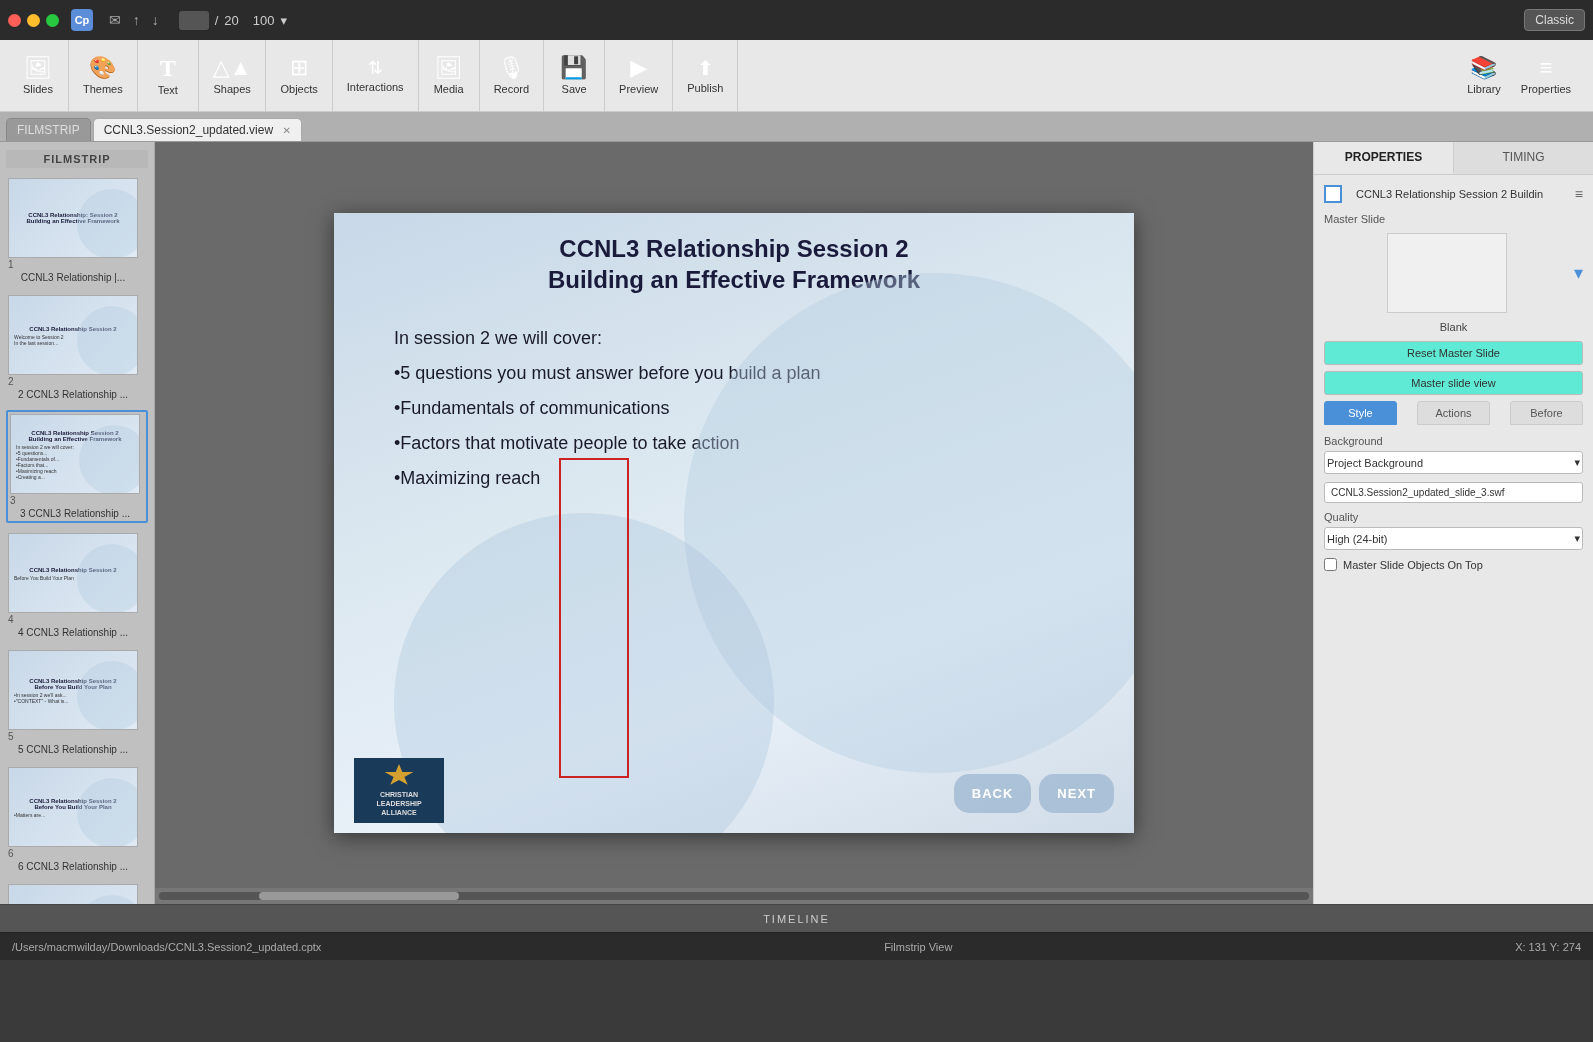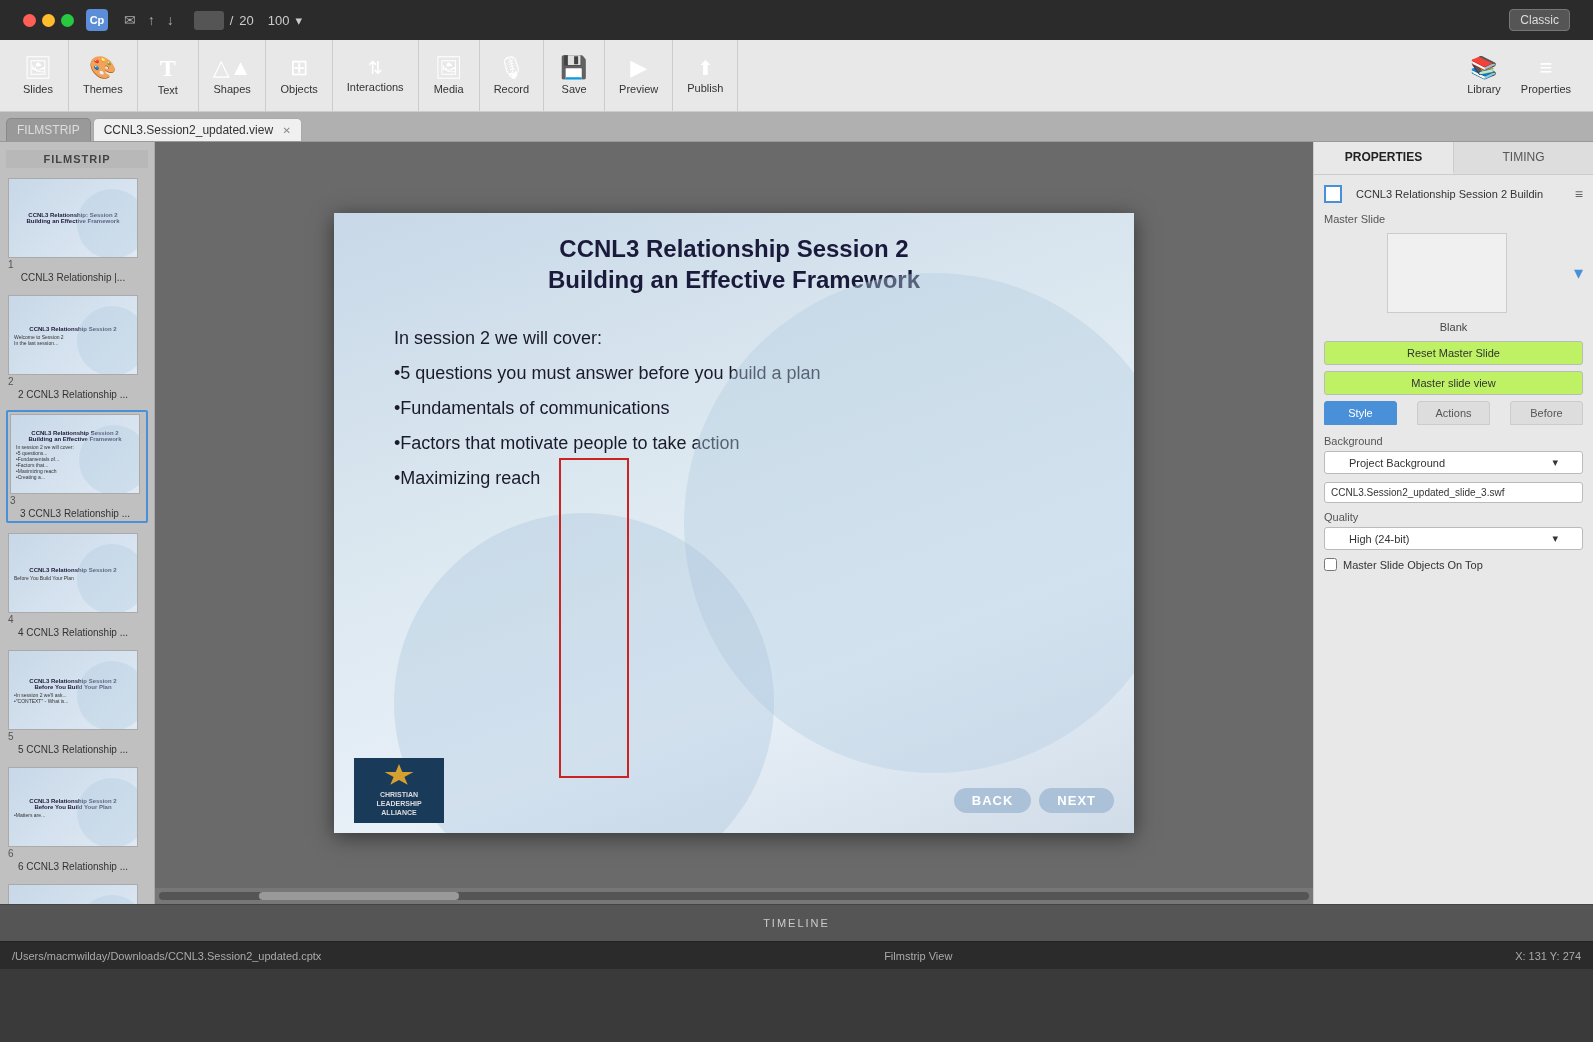--- a/index.html
+++ b/index.html
@@ -4,21 +4,21 @@
   <style>
     * { box-sizing: border-box; margin: 0; padding: 0; }
     body { font-family: -apple-system, BlinkMacSystemFont, "Helvetica Neue", Arial, sans-serif; background: #3a3a3a; color: #fff; width: 1593px; height: 1042px; overflow: hidden; }
 
     
     .title-bar {
       height: 40px;
       background: #2b2b2b;
       display: flex;
       align-items: center;
-      padding: 0 23px;
+      padding: 0 8px;
       gap: 8px;
     }
     .traffic-lights { display: flex; gap: 6px; align-items: center; }
     .traffic-light { width: 13px; height: 13px; border-radius: 50%; }
     .tl-close { background: #ff5f57; }
     .tl-minimize { background: #ffbd2e; }
     .tl-maximize { background: #28c840; }
     .app-icon { width: 22px; height: 22px; background: #5b8dd9; border-radius: 4px; display: flex; align-items: center; justify-content: center; font-weight: bold; font-size: 11px; color: white; margin-left: 4px; }
     .title-bar-icons { display: flex; gap: 12px; margin-left: 8px; }
     .title-bar-icon { color: #aaa; font-size: 14px; cursor: pointer; }
@@ -221,21 +221,21 @@
       position: absolute;
       bottom: 20px;
       right: 20px;
       display: flex;
       gap: 8px;
     }
     .nav-btn {
       background: rgba(160, 185, 210, 0.8);
       color: #fff;
       border: none;
-      padding: 5px 18px;
+      padding: 12px 18px;
       font-size: 13px;
       font-weight: bold;
       cursor: pointer;
       border-radius: 15px;
       letter-spacing: 1px;
     }
 
     
     .properties-panel {
       width: 280px;
@@ -278,21 +278,21 @@
       background: #f0f0f0;
       border: 1px solid #ccc;
       margin: 4px auto;
       display: block;
     }
     .master-slide-name { text-align: center; font-size: 11px; color: #444; margin-bottom: 8px; }
     .panel-button {
       display: block;
       width: 100%;
       padding: 5px;
-      background: #bef264;
+      background: #5eead4;
       border: 1px solid #bbb;
       border-radius: 3px;
       font-size: 11px;
       cursor: pointer;
       text-align: center;
       margin-bottom: 6px;
       color: #333;
     }
     .style-actions-tabs {
       display: flex;
@@ -311,21 +311,21 @@
       border-radius: 3px 3px 0 0;
     }
     .sa-tab.active {
       background: #4a90d9;
       color: white;
       border-color: #4a90d9;
     }
     .section-label { font-size: 11px; color: #555; margin-bottom: 4px; font-weight: normal; }
     .dropdown-field {
       width: 100%;
-      padding: 4px 24px;
+      padding: 4px 2px;
       border: 1px solid #bbb;
       border-radius: 3px;
       font-size: 11px;
       background: white;
       color: #333;
       margin-bottom: 8px;
       display: flex;
       align-items: center;
       justify-content: space-between;
       cursor: pointer;
@@ -343,21 +343,21 @@
       overflow: hidden;
       text-overflow: ellipsis;
     }
     .checkbox-row { display: flex; align-items: center; gap: 6px; font-size: 11px; color: #333; margin-bottom: 6px; }
     .panel-slide-icon {
       width: 18px; height: 18px; border: 2px solid #4a90d9; background: white; margin-right: 6px;
     }
 
     
     .timeline-bar {
-      height: 37px;
+      height: 28px;
       background: #555;
       display: flex;
       align-items: center;
       justify-content: center;
       font-size: 11px;
       color: #ccc;
       letter-spacing: 2px;
       border-top: 1px solid #444;
     }
 

